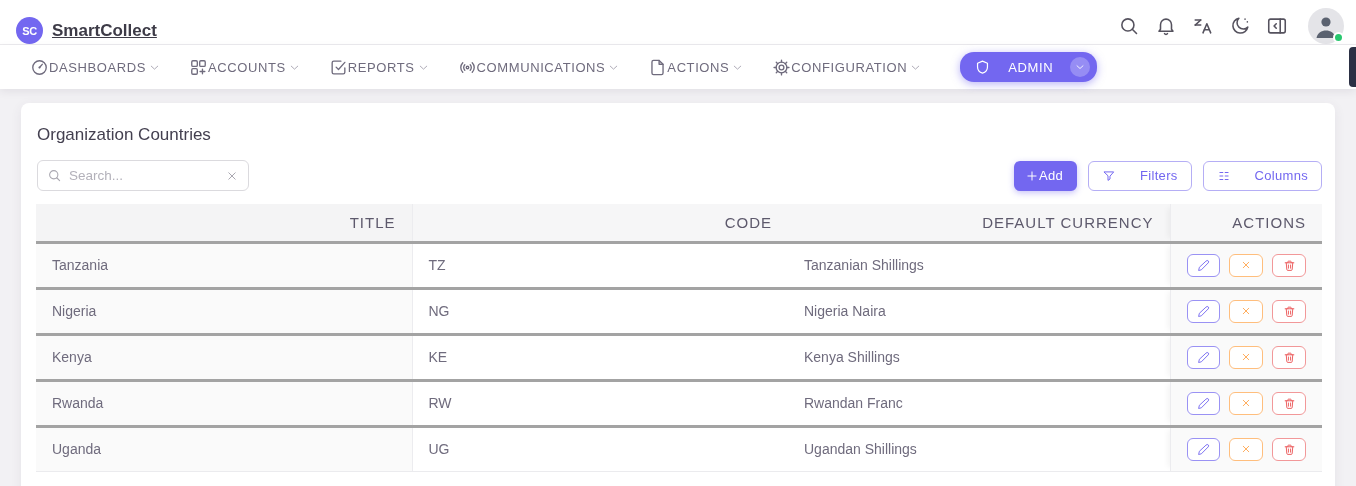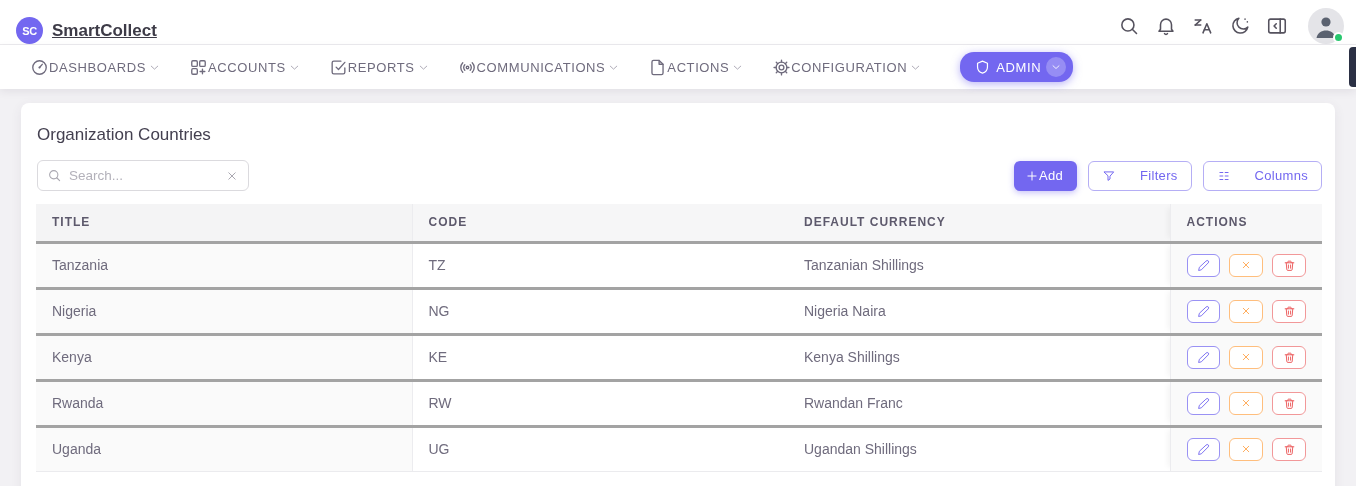--- a/index.html
+++ b/index.html
@@ -15,21 +15,21 @@
   .brand-name { font-size:17px; font-weight:600; color:#3d3b47;text-decoration:underline; }
   .top-icons { margin-left:auto; display:flex; align-items:center; gap:13px; color:#55525e; }
   .top-icon { width:24px; height:24px; display:flex; align-items:center; justify-content:center; cursor:pointer; }
   .avatar { width:36px; height:36px; border-radius:50%; background:#e4e4e8; position:relative; margin-left:6px; cursor:pointer; display:flex; align-items:center; justify-content:center; overflow:visible; }
   .avatar-dot { position:absolute; right:0; bottom:1px; width:11px; height:11px; border-radius:50%; background:#28c76f; border:2px solid #fff; }
 
   
   .mainnav { position:relative; height:44px; background:#fff; display:flex; align-items:center; padding-left:30px; gap:28px; box-shadow:0 3px 8px rgba(47,43,61,.08); }
   .nav-item { display:flex; align-items:center; gap:0; font-size:13px; letter-spacing:.6px; color:#6f6b7d; cursor:pointer; white-space:nowrap; }
   .nav-item .chev { color:#a7a4b0; margin-left:2px; }
-  .admin-pill { margin-left:10px; display:flex; align-items:center; gap:5px; background:#7367f0; color:#fff; border:none; font-family:inherit; font-size:13px; letter-spacing:.6px; height:30px; padding:0 7px 0 14px; border-radius:14px; cursor:pointer; box-shadow:0 2px 8px rgba(115,103,240,.5); }
+  .admin-pill { margin-left:10px; display:flex; align-items:center; gap:17px; background:#7367f0; color:#fff; border:none; font-family:inherit; font-size:13px; letter-spacing:.6px; height:30px; padding:0 7px 0 14px; border-radius:14px; cursor:pointer; box-shadow:0 2px 8px rgba(115,103,240,.5); }
   .admin-chev { width:20px; height:20px; border-radius:50%; background:rgba(255,255,255,.25); display:flex; align-items:center; justify-content:center; }
   .nav-peek { position:absolute; right:0; top:2px; width:7px; height:40px; background:#2b3044; border-radius:4px 0 0 4px; cursor:pointer; }
 
   
   .content { position:absolute; top:90px; left:0; right:0; height:396px; }
   .card { margin:13px 21px 0; background:#fff; border-radius:8px; height:440px; box-shadow:0 3px 12px rgba(75,70,92,.08); padding:22px 13px 0 12px; }
   .page-title { font-size:17px; font-weight:500; color:#444050; margin-left:4px; }
 
   .toolbar { margin-top:15px; display:flex; align-items:center; }
   .searchbox { margin-left:4px; width:212px; height:31px; border:1px solid #dbdade; border-radius:6px; display:flex; align-items:center; padding:0 9px; gap:7px; color:#a9a7b0; background:#fff; }
@@ -38,21 +38,21 @@
   .search-clear { cursor:pointer; color:#a9a7b0; }
   .toolbar-right { margin-left:auto; display:flex; align-items:center; gap:11px; }
   .btn { font-family:inherit; font-size:13px; letter-spacing:.3px; height:30px; border-radius:6px; display:inline-flex; align-items:center; cursor:pointer; }
   .btn-add { background:#7367f0; color:#fff; border:none; padding:0 14px 0 11px; gap:0; box-shadow:0 2px 6px rgba(115,103,240,.4); }
   .btn-outline { background:#fff; color:#7367f0; border:1px solid #b5aef5; padding:0 13px; gap:24px; }
 
   
   .tablewrap { margin:13px 0 0 3px; }
   table { width:100%; border-collapse:collapse; table-layout:fixed; }
   col.c1 { width:376px; } col.c2 { width:376px; } col.c3 { width:382px; }
-  th { height:38px; background:#f6f6f7; text-align:left; padding:0 16px; font-size:12px; letter-spacing:1px; font-weight:700; color:#5d596c; }
+  th { height:38px; background:#f6f6f7; text-align:right; padding:0 16px; font-size:15px; letter-spacing:1px; font-weight:400; color:#5d596c; }
   td { height:44px; padding:0 16px; font-size:14px; color:#6f6b7d; border-top:3px solid #a3a3a3; background:#fff; }
   tr:last-child td { border-bottom:1px solid #ebebee; }
   th:first-child, td:first-child { background:#fafafa; border-right:1px solid #ececef; box-shadow:6px 0 6px -4px rgba(0,0,0,.05); }
   th:last-child, td:last-child { background:#fafafa; border-left:1px solid #ececef; box-shadow:-6px 0 6px -4px rgba(0,0,0,.05); }
   th:first-child { background:#f4f4f5; } th:last-child { background:#f7f7f8; }
   .actions-cell { display:flex; align-items:center; gap:9px; height:43px; }
   .act-btn { width:35px; height:23px; border-radius:6px; background:#fff; display:inline-flex; align-items:center; justify-content:center; cursor:pointer; padding:0; }
   .act-edit { border:1px solid #9a92f4; color:#7367f0; }
   .act-x   { border:1px solid #ffbe7d; color:#ff9f43; }
   .act-del { border:1px solid #f29899; color:#ea5455; }

